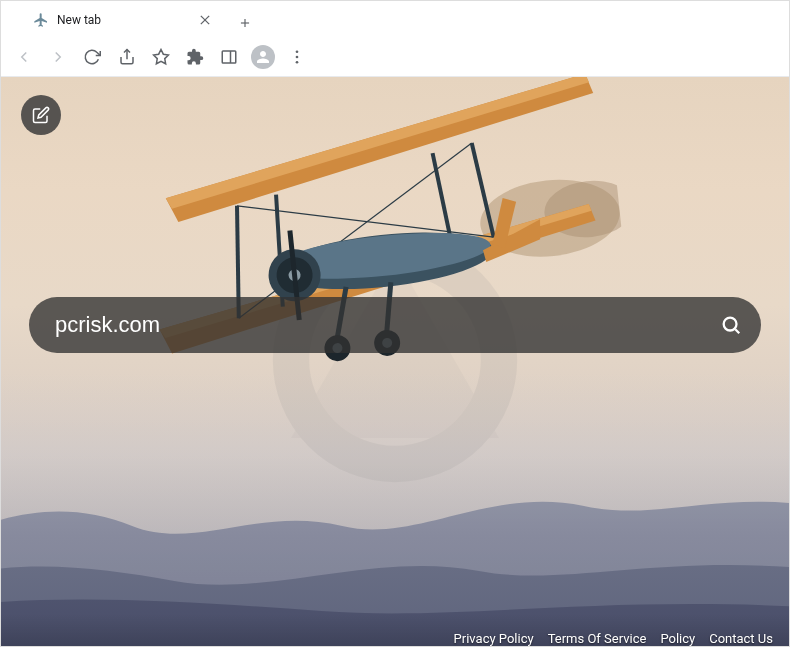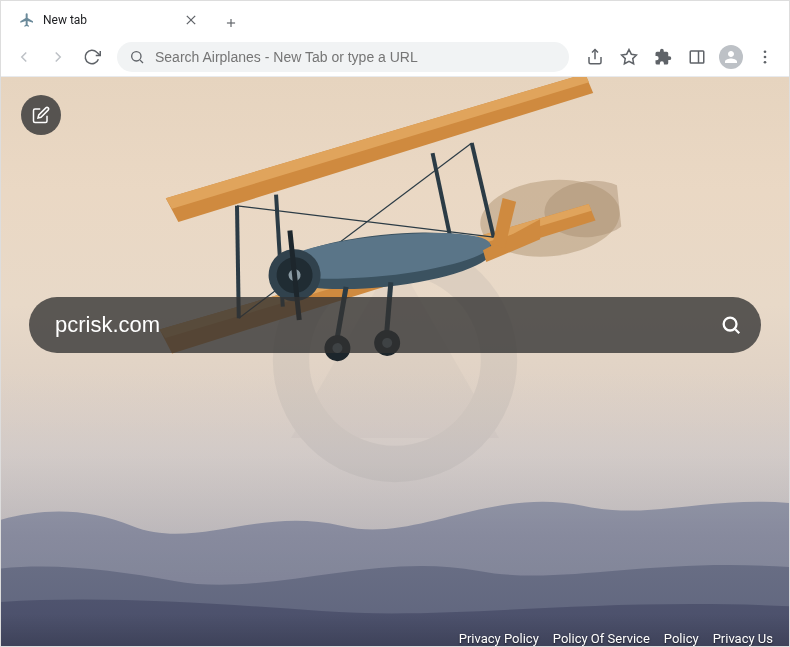--- a/index.html
+++ b/index.html
@@ -8,21 +8,21 @@
 .window { width: 790px; height: 647px; display: flex; flex-direction: column; background: #fff; border: 1px solid #ddd; }
 
 
 .titlebar { height: 36px; display: flex; align-items: center; justify-content: flex-end; background: #fff; padding-right: 4px; }
 .titlebar .wc { width: 44px; height: 32px; display: flex; align-items: center; justify-content: center; color: #000; }
 .titlebar .wc svg { width: 12px; height: 12px; }
 .titlebar .dropdown { width: 34px; display:flex; align-items:center; justify-content:flex-end; margin-right:16px; color:#5f6368;}
 .titlebar .dropdown svg{width:14px;height:14px;}
 
 
-.tabstrip { height: 36px; background: #fff; display: flex; align-items: flex-end; padding-left: 8px; margin-top:-36px; }
+.tabstrip { height: 36px; background: #fff; display: flex; align-items: flex-end; padding-left: 22px; margin-top:-36px; }
 .tab { height: 34px; background: #fff; border-radius: 8px 8px 0 0; display: flex; align-items: center; padding: 0 10px; min-width: 200px; position: relative; }
 .tab .favicon { width: 16px; height: 16px; margin-right: 8px; display:flex; align-items:center; justify-content:center; }
 .tab .favicon svg { width:16px; height:16px; }
 .tab .title { font-size: 12px; color: #202124; flex: 1; }
 .tab .close { width: 16px; height: 16px; display: flex; align-items: center; justify-content: center; color: #5f6368; }
 .tab .close svg { width: 10px; height: 10px; }
 .newtab { width: 28px; height: 28px; display: flex; align-items: center; justify-content: center; margin-left: 8px; color: #5f6368; }
 .newtab svg { width: 14px; height: 14px; }
 
 
@@ -135,29 +135,20 @@
       <svg viewBox="0 0 24 24" fill="none" stroke="currentColor" stroke-width="2">
           <polyline points="9 18 15 12 9 6"></polyline>
         </svg>
     </div>
     <div class="tb-btn">
       <svg viewBox="0 0 24 24" fill="none" stroke="currentColor" stroke-width="2">
           <path d="M23 4v6h-6"></path>
           <path d="M20.49 15a9 9 0 1 1-2.12-9.36L23 10"></path>
         </svg>
     </div>
-    <div class="omnibox">
-      <span class="search-icon">
-        <svg viewBox="0 0 24 24" fill="none" stroke="currentColor" stroke-width="2">
-            <circle cx="11" cy="11" r="7"></circle>
-            <line x1="21" y1="21" x2="16.65" y2="16.65"></line>
-          </svg>
-      </span>
-      <input type="text" placeholder="Search Airplanes - New Tab or type a URL" style="">
-    </div>
     <div class="tb-right">
       <div class="tb-btn">
         <svg viewBox="0 0 24 24" fill="none" stroke="currentColor" stroke-width="2">
             <path d="M4 12v7a2 2 0 0 0 2 2h12a2 2 0 0 0 2-2v-7"></path>
             <polyline points="16 6 12 2 8 6"></polyline>
             <line x1="12" y1="2" x2="12" y2="15"></line>
           </svg>
       </div>
       <div class="tb-btn">
         <svg viewBox="0 0 24 24" fill="none" stroke="currentColor" stroke-width="2">
@@ -263,19 +254,19 @@
       <div class="search-btn">
         <svg viewBox="0 0 24 24" fill="none" stroke="currentColor" stroke-width="2.5">
             <circle cx="11" cy="11" r="7"></circle>
             <line x1="21" y1="21" x2="16.65" y2="16.65"></line>
           </svg>
       </div>
     </div>
 
     <div class="footer">
       <a href="#">Privacy Policy</a>
-      <a href="#">Policy Of Service</a>
+      <a href="#">Terms Of Service</a>
       <a href="#">Policy</a>
-      <a href="#">Privacy Us</a>
+      <a href="#">Contact Us</a>
     </div>
   </div>
 
 </div>
 
 </body></html>

